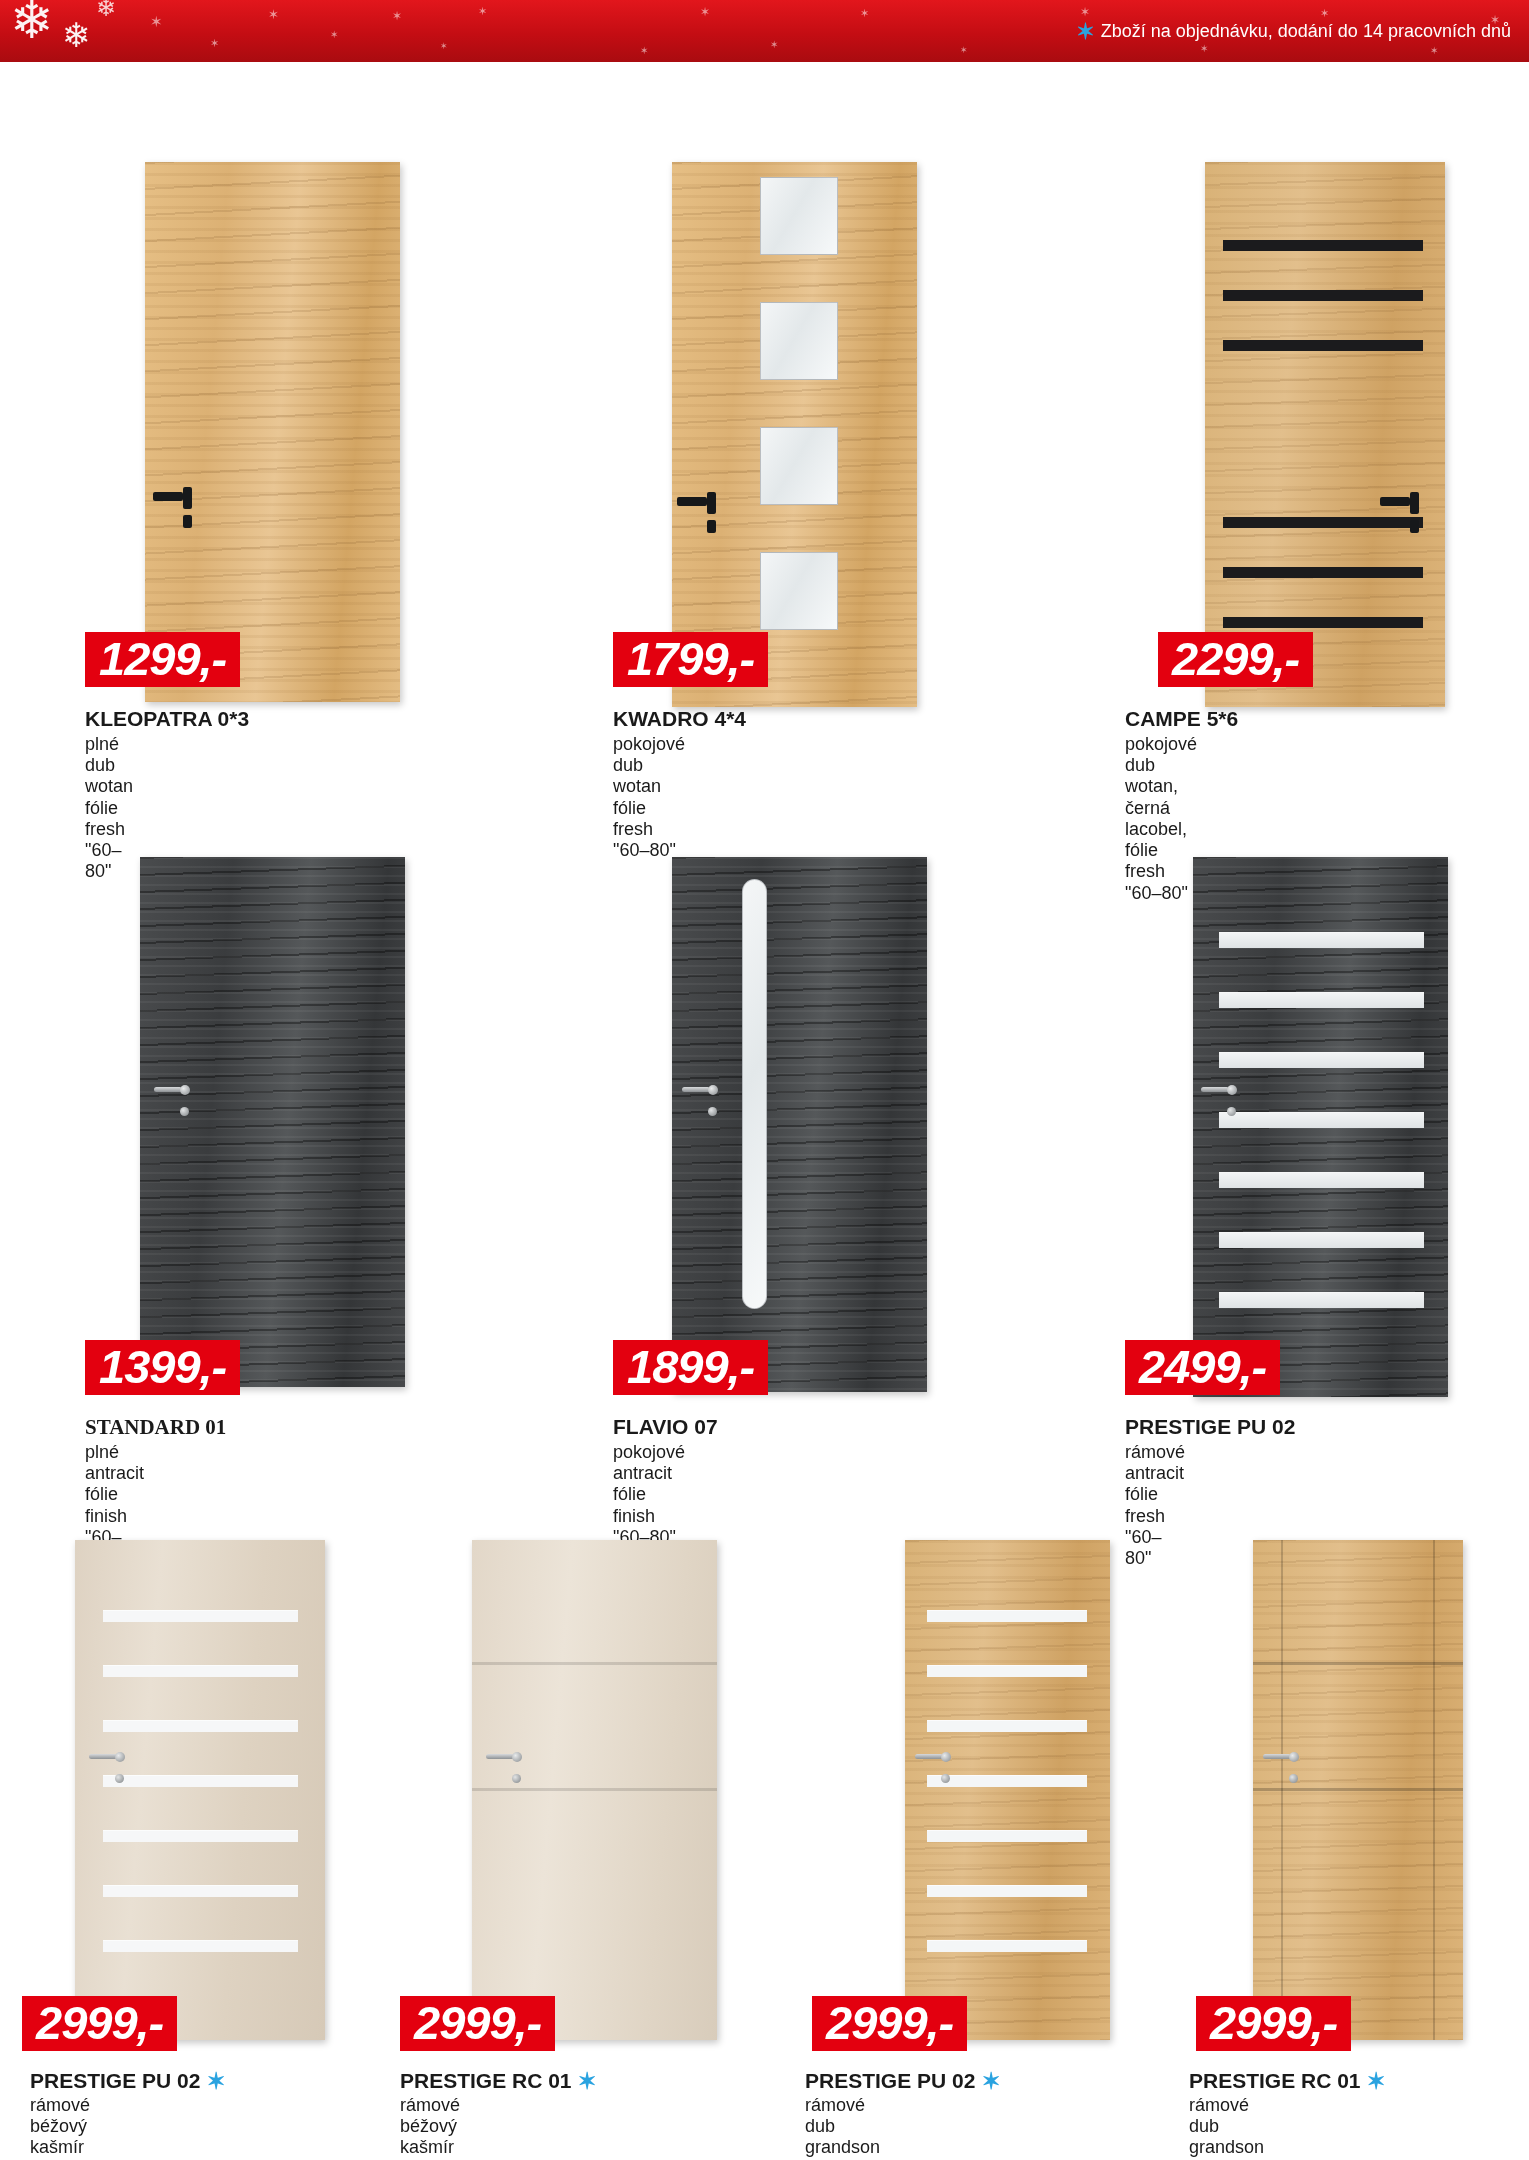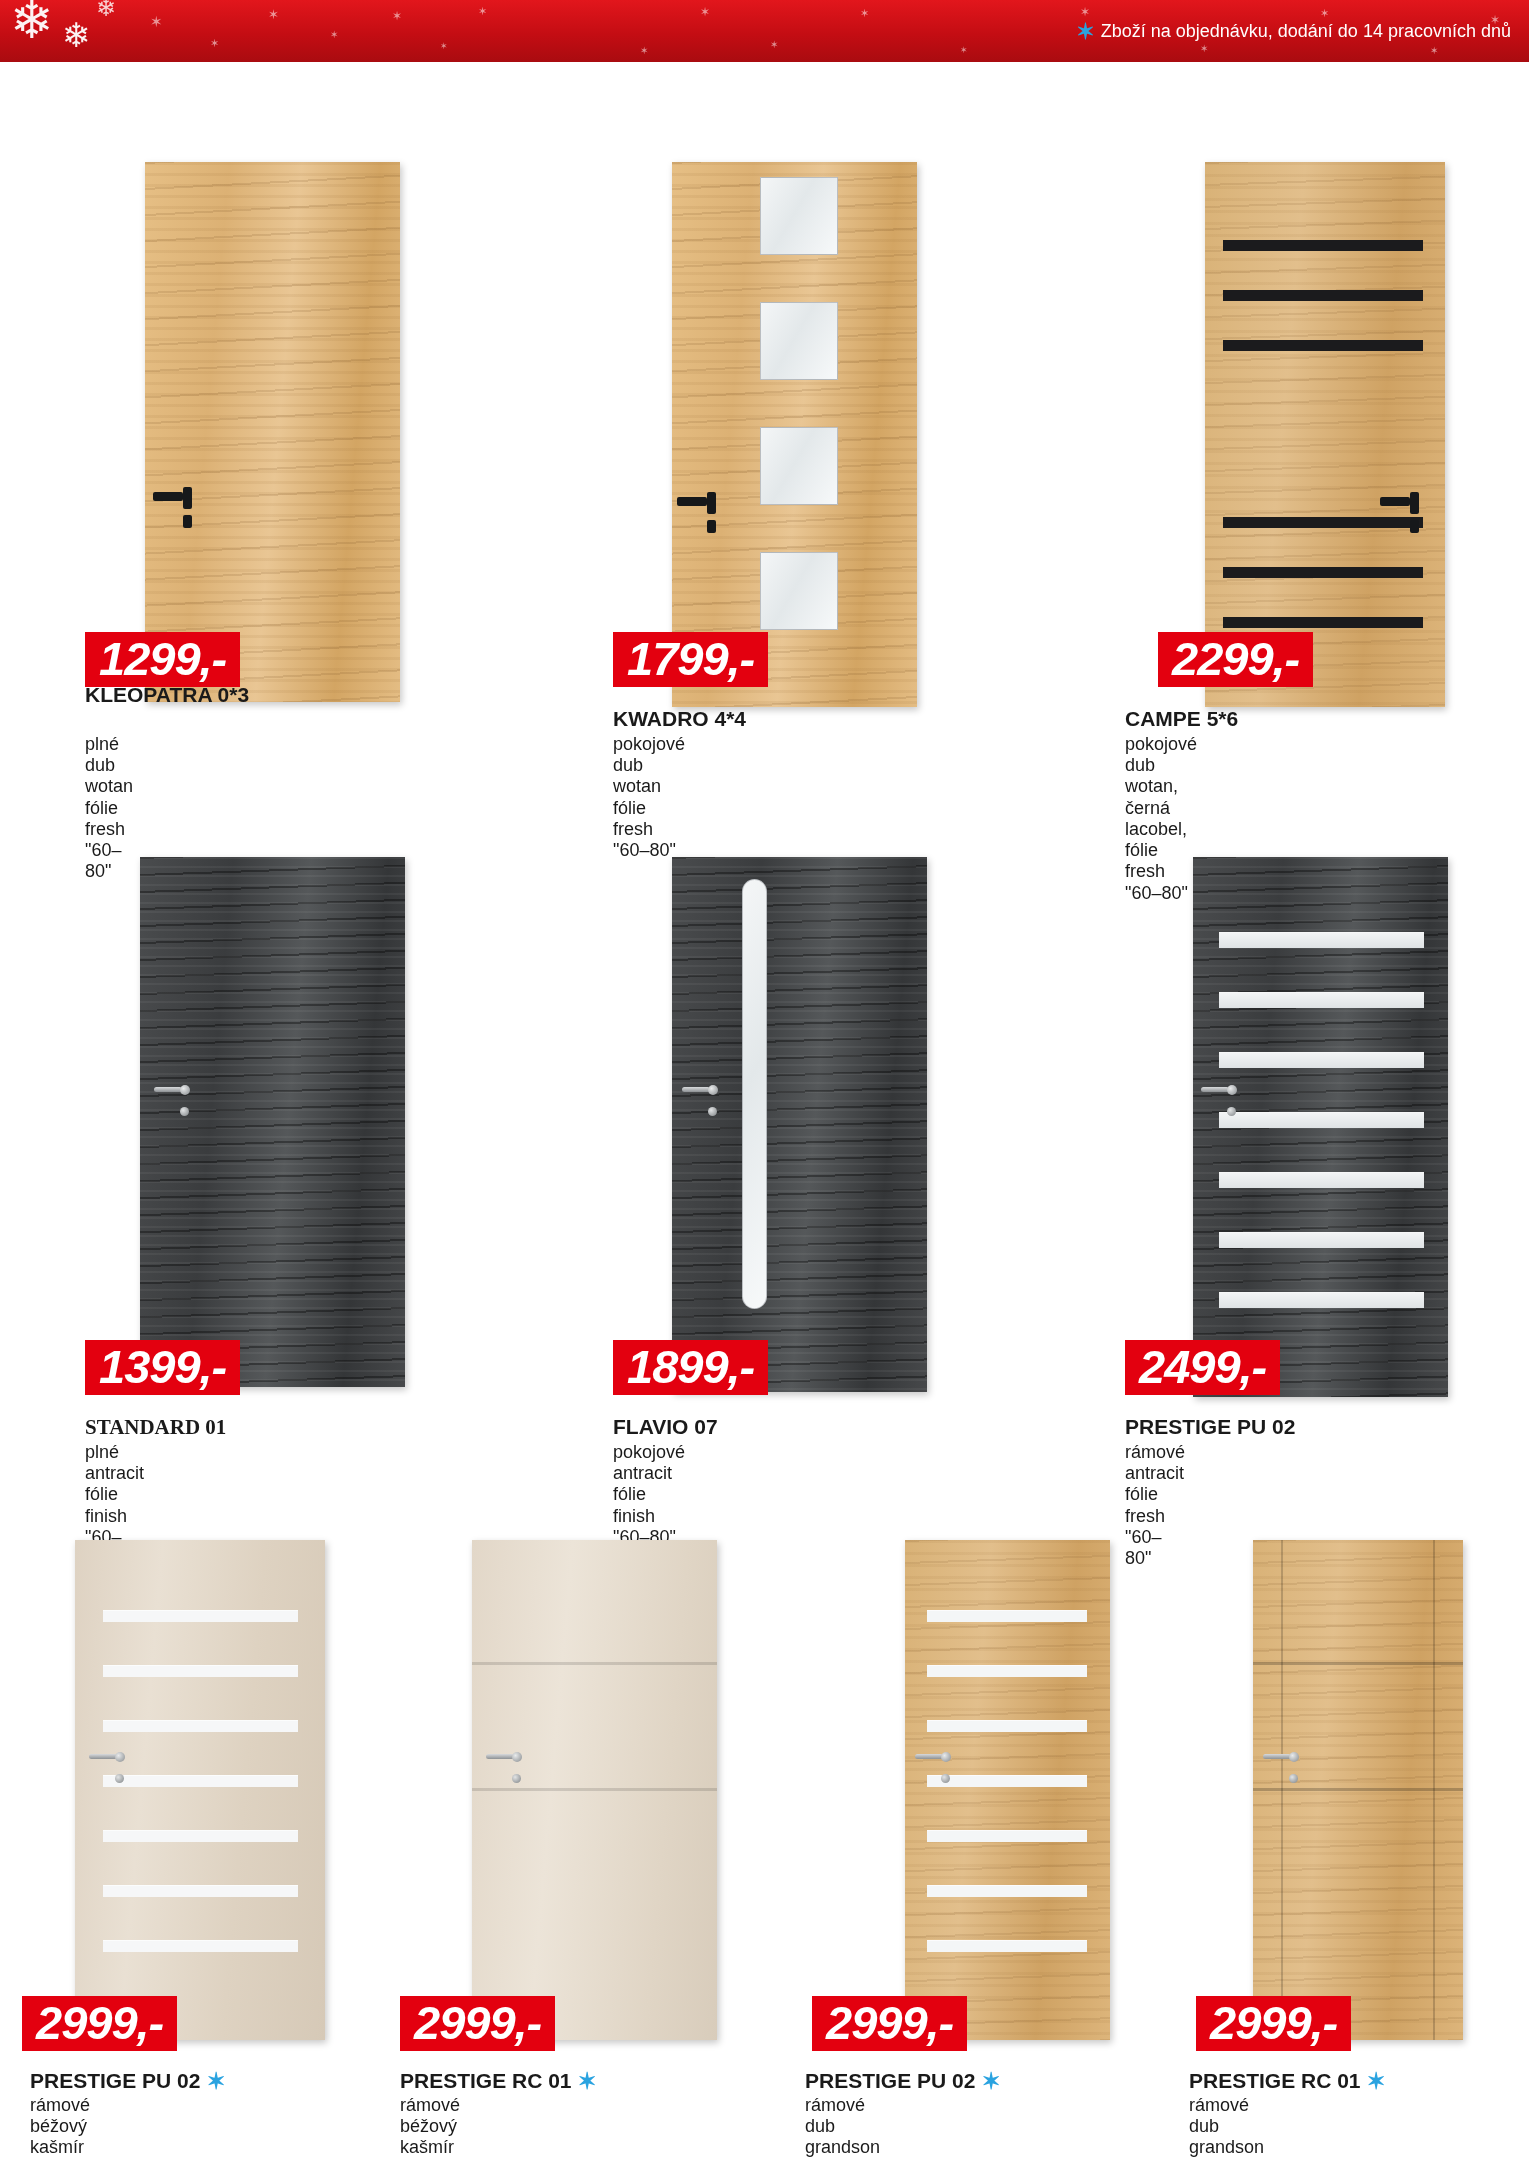--- a/index.html
+++ b/index.html
@@ -212,21 +212,21 @@
   <div class="cell">
     <div class="door-img" style="left:145px;top:100px;">
       <div class="door oak" style="width:255px;height:540px;"></div>
       <div class="handle-black" style="left:8px;top:325px;">
         <div class="lever" style="left:0;top:5px;"></div>
         <div class="rose" style="left:30px;top:0;"></div>
         <div class="key" style="left:30px;top:28px;"></div>
       </div>
     </div>
     <div class="price-tag big" style="left:85px;top:570px;">1299,-</div>
-    <div class="prod-title" style="left:85px;top:621px;">
+    <div class="prod-title" style="left:85px;top:645px;">
       <span>KLEOPATRA 0*3</span>
     </div>
     <div class="prod-desc" style="left:85px;top:672px;">plné
 dub wotan
 fólie fresh
 "60–80"</div>
   </div>
 
   <div class="cell">
     <div class="door-img" style="left:672px;top:100px;">

